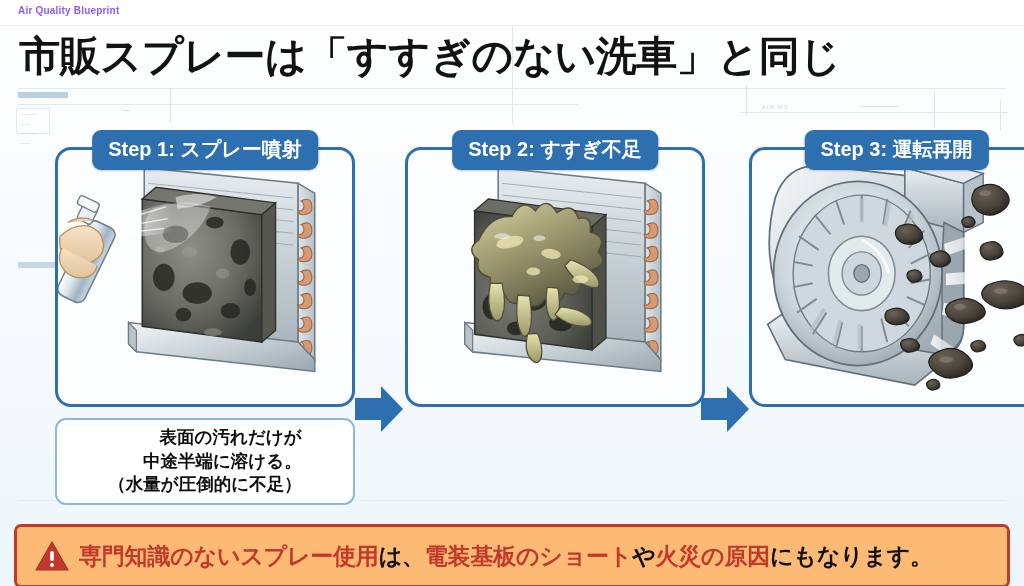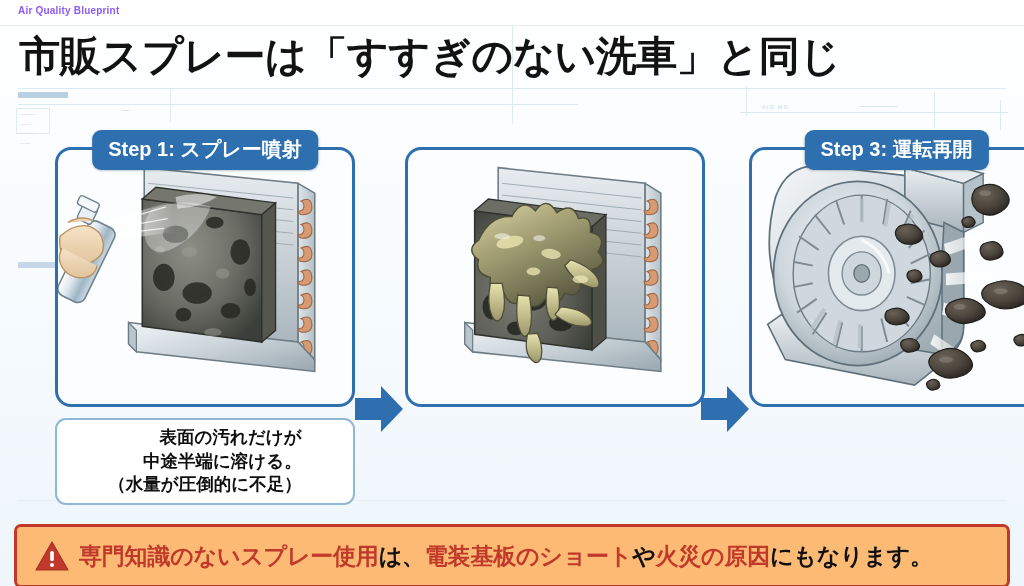--- a/index.html
+++ b/index.html
@@ -445,20 +445,21 @@
             <ellipse cx="146" cy="106" rx="10" ry="5" transform="rotate(8 146 106)"></ellipse>
             <ellipse cx="176" cy="132" rx="8" ry="4"></ellipse>
             <ellipse cx="128" cy="124" rx="7" ry="4"></ellipse>
           </g>
           <g fill="#ffffff" opacity=".5">
             <ellipse cx="96" cy="88" rx="8" ry="3"></ellipse>
             <ellipse cx="134" cy="90" rx="6" ry="3"></ellipse>
           </g>
         </svg>
       </div>
+      <div class="badge">Step 2: すすぎ不足</div>
     </div>
 
     <div class="col col-2">
       <div class="panel">
         <svg class="ill" viewBox="0 0 295 260" preserveAspectRatio="xMidYMid meet">
           <defs>
             <linearGradient id="housG" x1="0" y1="0" x2="1" y2="1">
               <stop offset="0%" stop-color="#f6f8fa"></stop>
               <stop offset="40%" stop-color="#d5dde2"></stop>
               <stop offset="100%" stop-color="#93a0a9"></stop>

